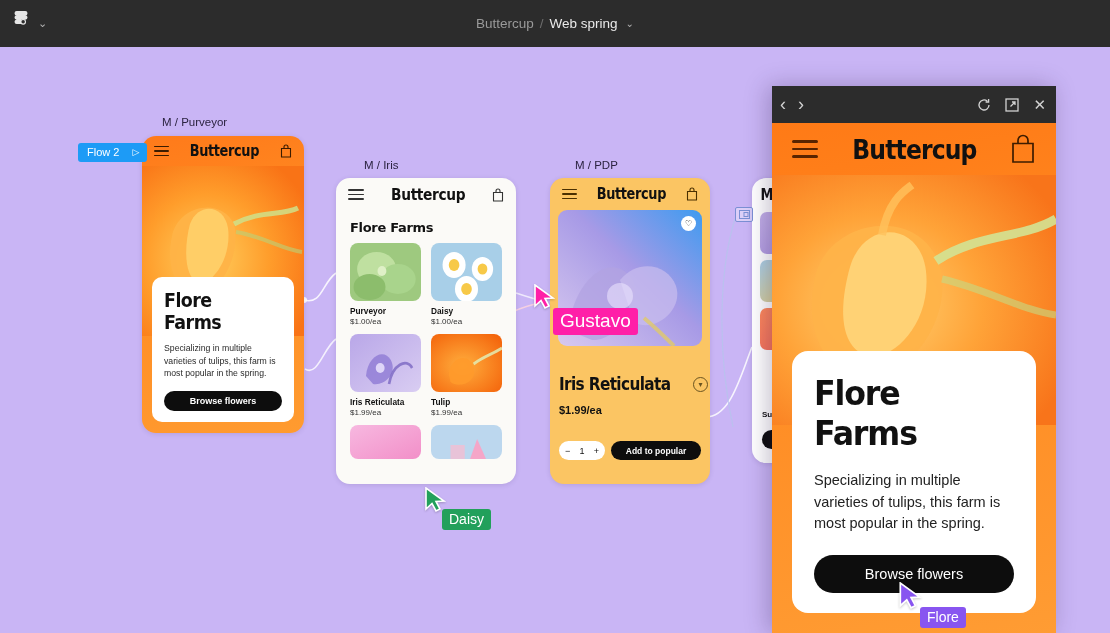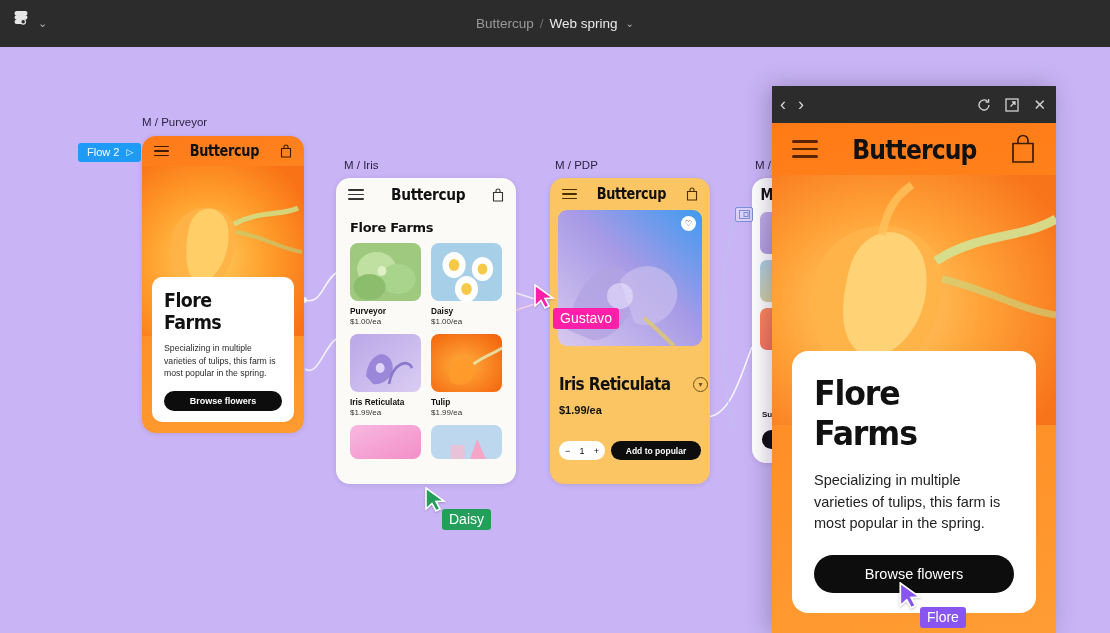--- a/index.html
+++ b/index.html
@@ -40,32 +40,32 @@
     width: 1110px; height: 586px;
     background: #c9b5f5;
     overflow: hidden;
   }
   .connectors { position: absolute; top: 0; left: 0; width: 1110px; height: 586px; pointer-events: none; }
 
   
   .frame-label {
     position: absolute;
     font-size: 11.5px; color: #2b2340; white-space: nowrap;
-    user-select: none; cursor: pointer;
+    user-select: none; cursor: pointer; margin-left: 20px;
   }
   .frame {
     position: absolute;
     border-radius: 14px;
     overflow: hidden;
     box-shadow: 0 1px 5px rgba(40,25,80,0.13);
   }
 
   .flow-badge {
     position: absolute;
-    display: flex; align-items: center; gap: 7px;
+    display: flex; align-items: center; gap: 13px;
     background: #1d9bf6; color: #fff;
     font-size: 11px; font-weight: 400;
     padding: 3px 8px 4px 9px;
     border-radius: 3px;
     cursor: pointer; user-select: none;
     z-index: 6;
   }
   .flow-badge .play { font-size: 9px; line-height: 1; }
 
   
@@ -239,21 +239,21 @@
 
   
   .cursor { position: absolute; z-index: 35; pointer-events: none; }
   .cursor svg { display: block; filter: drop-shadow(0 1px 1px rgba(0,0,0,0.22)); }
   .cursor-label {
     position: absolute; white-space: nowrap;
     color: #fff; font-size: 14px;
     padding: 2px 7px 3px; border-radius: 3px;
   }
   .lbl-jabari { background: #22a05b; left: 18px; top: 22px; }
-  .lbl-gustavo { background: #ff1fa8; left: 20px; top: 24px; font-size: 14px; }
+  .lbl-gustavo { background: #ff1fa8; left: 20px; top: 24px; font-size: 19px; }
   .lbl-anjali { background: #8855f0; left: 22px; top: 25px; }
 </style>
 </head>
 <body>
 
 <div class="app">
 
   <div class="topbar">
     <svg class="figma-logo" viewBox="0 0 24 36">
       <path fill="#e6e6e6" d="M6 0h6v6H6a3 3 0 0 1 0-6zm0 6h6v6H6a3 3 0 0 1 0-6zm0 6h6v6H6a3 3 0 0 1 0-6z"></path>

